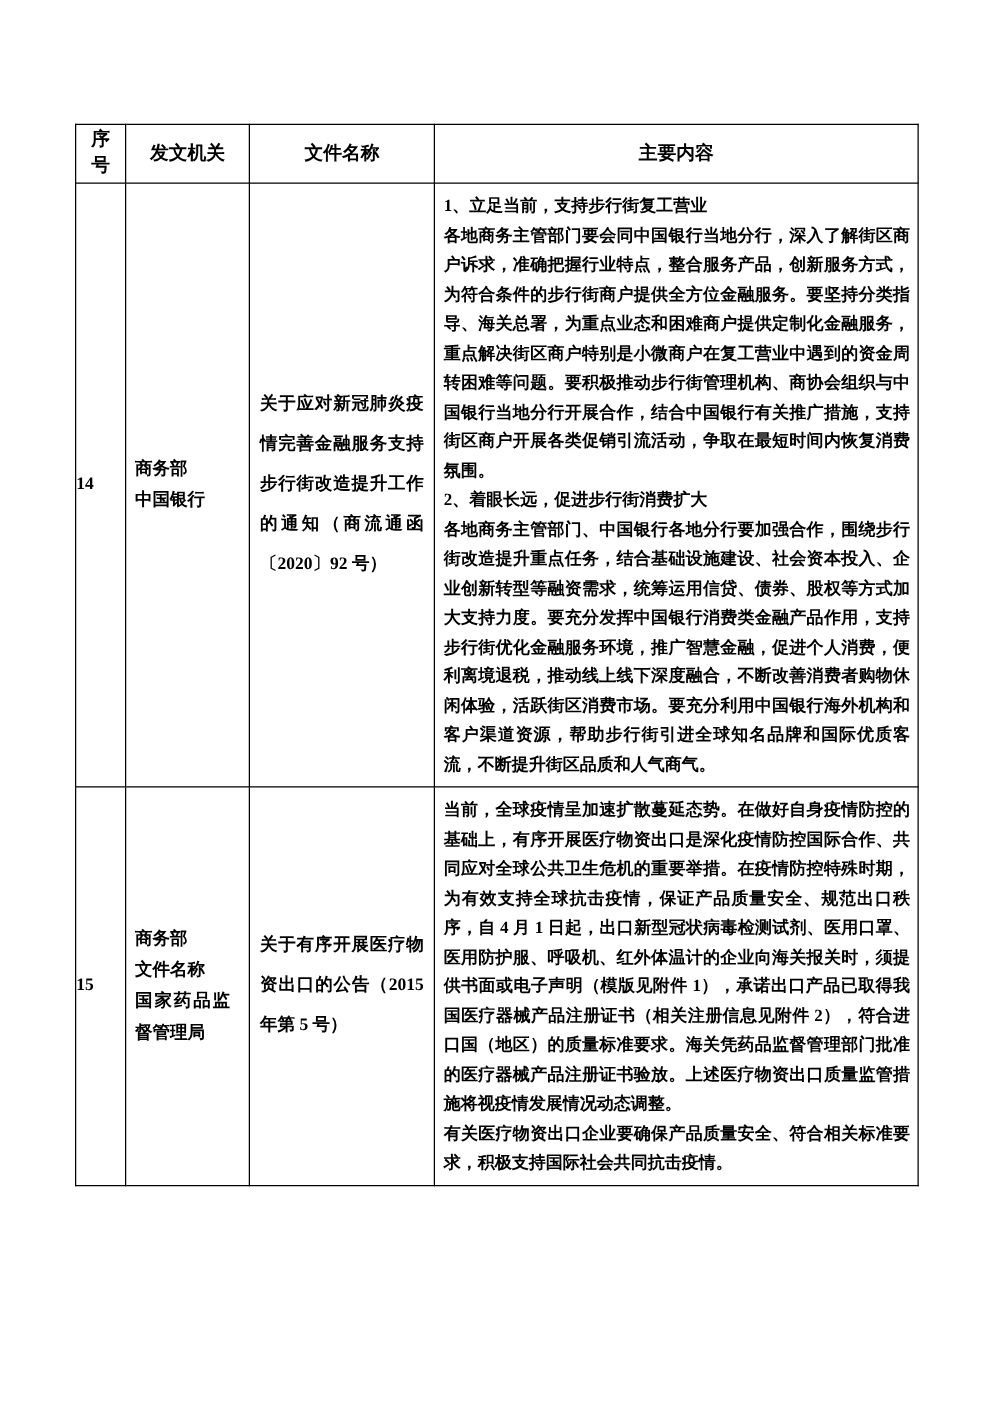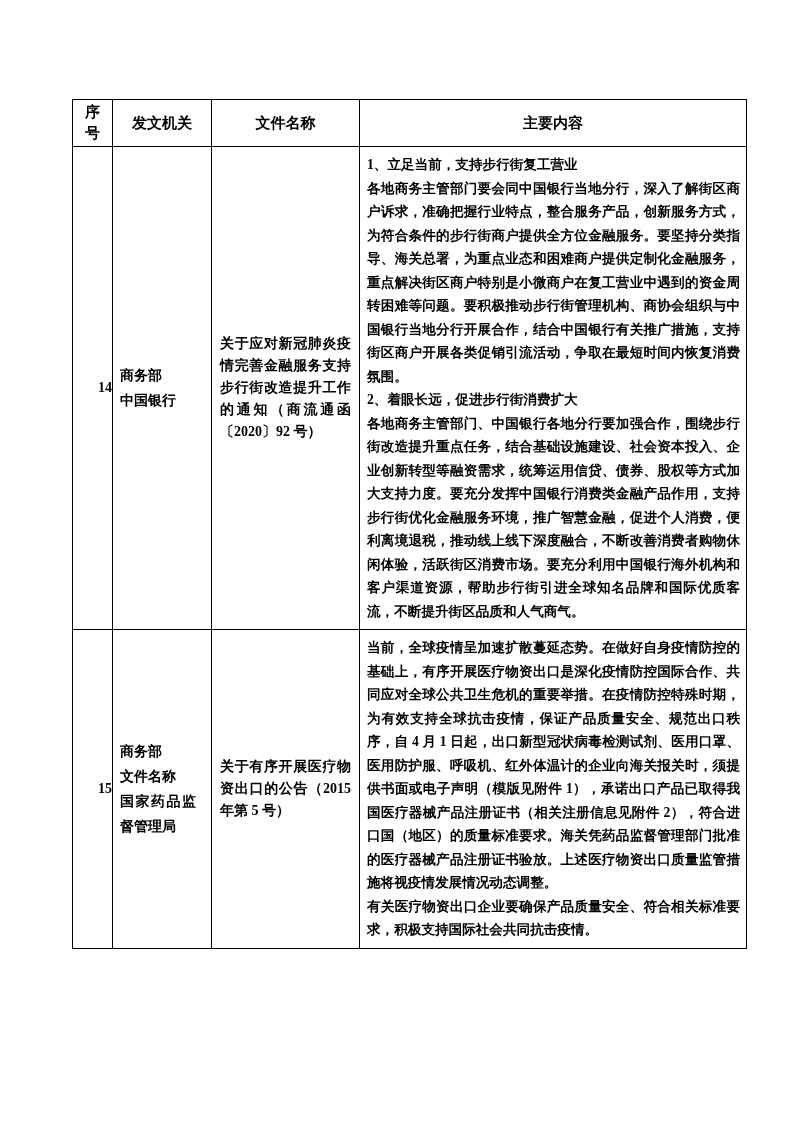--- a/index.html
+++ b/index.html
@@ -9,21 +9,21 @@
     position: relative;
     width: 793px;
     height: 1122px;
     margin: 0 auto;
     background: #ffffff;
     color: #000000;
     overflow: hidden;
   }
   table.doc-table {
     position: absolute;
-    left: 72px;
+    left: 60px;
     top: 99px;
     width: 674px;
     border-collapse: collapse;
     table-layout: fixed;
   }
   .doc-table col.c-index  { width: 40px; }
   .doc-table col.c-agency { width: 99px; }
   .doc-table col.c-title  { width: 148px; }
   .doc-table col.c-content{ width: 387px; }
   .doc-table th, .doc-table td {
@@ -37,32 +37,32 @@
     font-size: 15px;
     line-height: 21px;
     text-align: center;
     font-weight: bold;
     padding: 2px 0;
   }
   .doc-table th.th-index { padding: 2px 11px; }
   tr.row-14 { height: 472px; }
   tr.row-15 { height: 313px; }
   td.cell-index {
-    text-align: right;
+    text-align: left;
     font-size: 14px;
   }
   td.cell-agency {
     font-size: 14px;
     line-height: 25px;
     padding: 4px 15px 4px 7px;
     text-align: justify;
   }
   td.cell-title {
     font-size: 14px;
-    line-height: 22px;
+    line-height: 32px;
     padding: 4px 8px;
     text-align: justify;
   }
   td.cell-content {
     font-size: 13.6px;
     line-height: 23.5px;
     padding: 6px 6px 6px 7px;
     text-align: justify;
     vertical-align: middle;
   }

